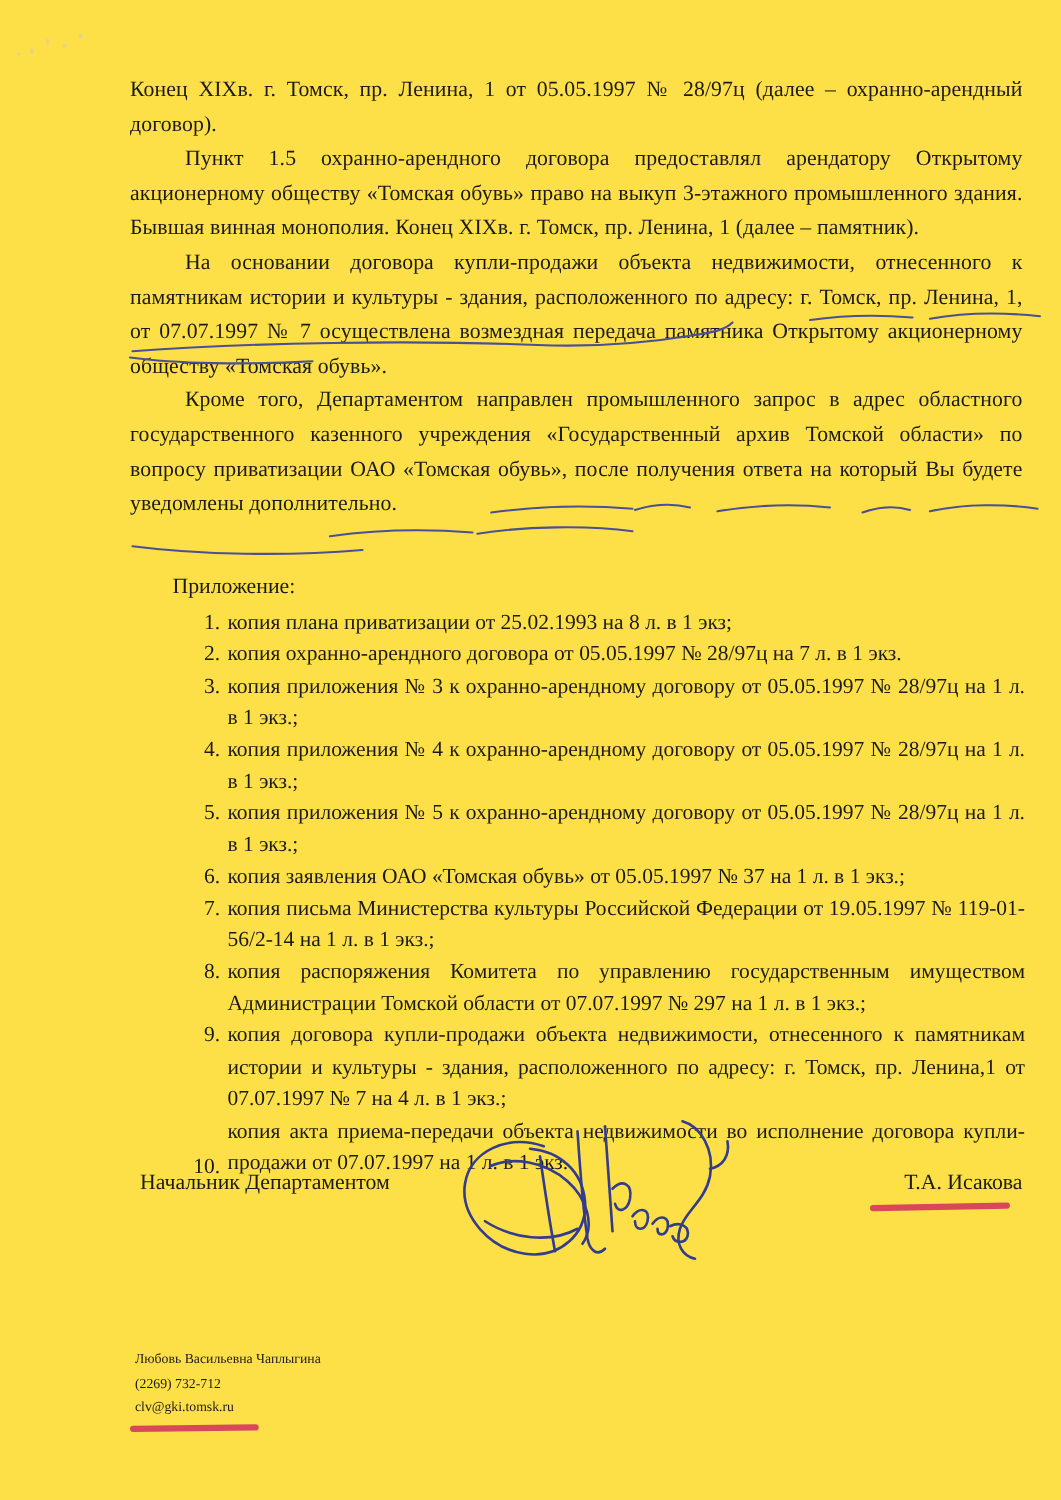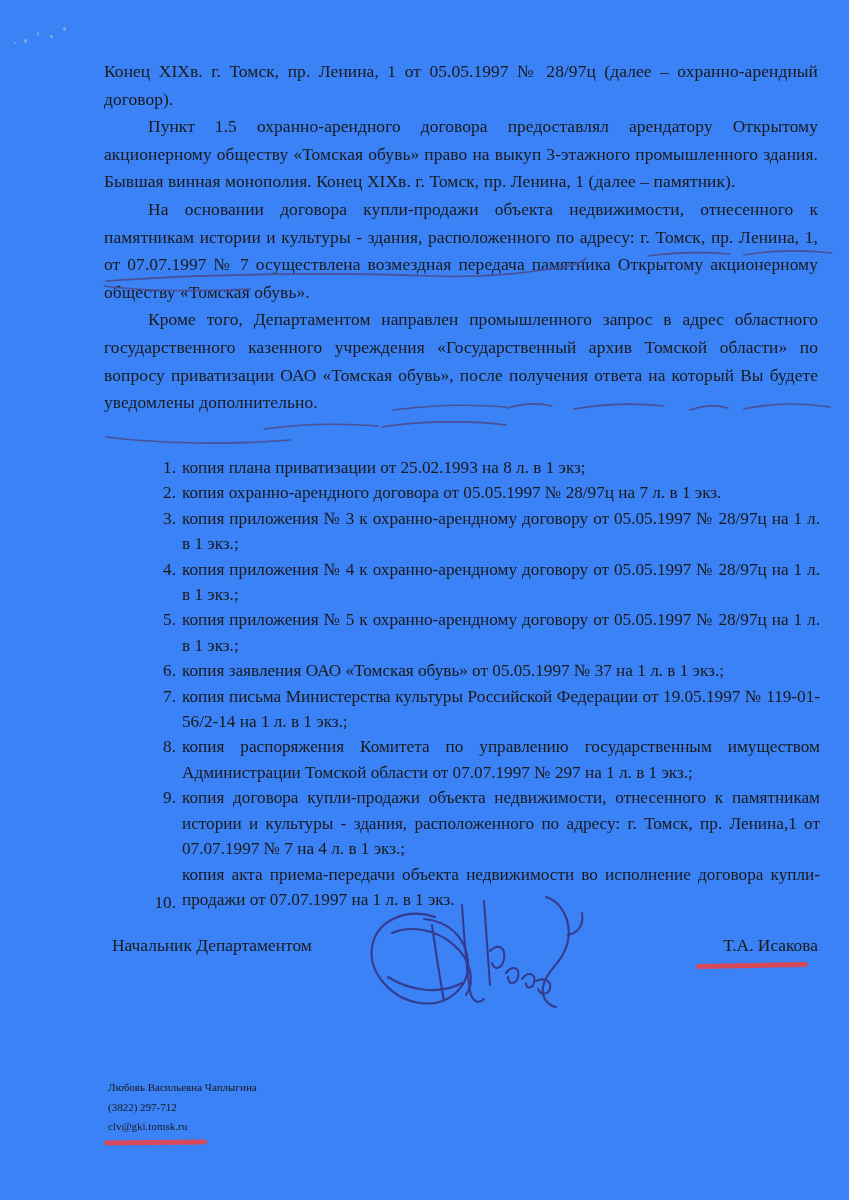--- a/index.html
+++ b/index.html
@@ -8,21 +8,21 @@
     background: #ffffff;
   }
   body {
     font-family: "Liberation Serif", "DejaVu Serif", serif;
     color: #1a1a1a;
   }
   #page {
     position: relative;
     width: 849px;
     height: 1200px;
-    background: #3b82f6;
+    background: #fde047;
     overflow: hidden;
   }
 
   
   .speckle {
     position: absolute;
     background: #c9c9d2;
     border-radius: 50%;
     opacity: 0.55;
   }
@@ -154,20 +154,21 @@
 
     <p class="para">Пункт 1.5 охранно-арендного договора предоставлял арендатору Открытому акционерному обществу «Томская обувь» право на выкуп 3-этажного промышленного здания. Бывшая винная монополия. Конец XIXв. г. Томск, пр. Ленина, 1 (далее – памятник).</p>
 
     <p class="para">На основании договора купли-продажи объекта недвижимости, отнесенного к памятникам истории и культуры - здания, расположенного по адресу: г. Томск, пр. Ленина, 1, от 07.07.1997 № 7 осуществлена возмездная передача памятника Открытому акционерному обществу «Томская обувь».</p>
 
 
     <p class="para">Кроме того, Департаментом направлен промышленного запрос в адрес областного государственного казенного учреждения «Государственный архив Томской области» по вопросу приватизации ОАО «Томская обувь», после получения ответа на который Вы будете уведомлены дополнительно.</p>
   </div>
 
   <div class="annex-wrap">
+    <div class="annex-title">Приложение:</div>
 
     <ol class="annex">
       <li><span class="marker">1.</span><span>копия плана приватизации от 25.02.1993 на 8 л. в 1 экз;</span></li>
       <li><span class="marker">2.</span><span>копия охранно-арендного договора от 05.05.1997 № 28/97ц на 7 л. в 1 экз.</span></li>
       <li><span class="marker">3.</span><span>копия приложения № 3 к охранно-арендному договору от 05.05.1997 № 28/97ц на 1 л. в 1 экз.;</span></li>
       <li><span class="marker">4.</span><span>копия приложения № 4 к охранно-арендному договору от 05.05.1997 № 28/97ц на 1 л. в 1 экз.;</span></li>
       <li><span class="marker">5.</span><span>копия приложения № 5 к охранно-арендному договору от 05.05.1997 № 28/97ц на 1 л. в 1 экз.;</span></li>
       <li><span class="marker">6.</span><span>копия заявления ОАО «Томская обувь» от 05.05.1997 № 37 на 1 л. в 1 экз.;</span></li>
       <li><span class="marker">7.</span><span>копия письма Министерства культуры Российской Федерации от 19.05.1997 № 119-01-56/2-14 на 1 л. в 1 экз.;</span></li>
       <li><span class="marker">8.</span><span>копия распоряжения Комитета по управлению государственным имуществом Администрации Томской области от 07.07.1997 № 297 на 1 л. в 1 экз.;</span></li>
@@ -194,21 +195,21 @@
       <path d="M166 78 C172 70, 180 72, 178 82 C176 90, 168 90, 168 82"></path>
       <path d="M182 84 C188 76, 196 78, 194 88 C192 94, 186 94, 186 88"></path>
       <path d="M196 86 C204 82, 212 86, 210 94 C208 100, 200 100, 198 94"></path>
       <path d="M206 2 C220 6, 232 24, 228 46 C224 66, 208 74, 204 88 C200 100, 206 110, 216 112"></path>
       <path d="M228 40 C238 38, 244 30, 242 18"></path>
     </g>
   </svg>
 
   <div class="footer">
     <div>Любовь Васильевна Чаплыгина</div>
-    <div>(3822) 297-712</div>
+    <div>(2269) 732-712</div>
     <div>clv@gki.tomsk.ru</div>
   </div>
   <div class="red-underline" style="left:104px;top:1140px;width:103px;height:5px;transform:rotate(-0.6deg);"></div>
 
   <svg class="ink-overlay" viewBox="0 0 849 1200" xmlns="http://www.w3.org/2000/svg">
     <g fill="none" stroke="#4a4f96" stroke-width="1.7" stroke-linecap="round">
 
       <path d="M648 256 C676 252, 706 252, 730 254"></path>
       <path d="M744 255 C772 250, 804 250, 832 253"></path>
 

